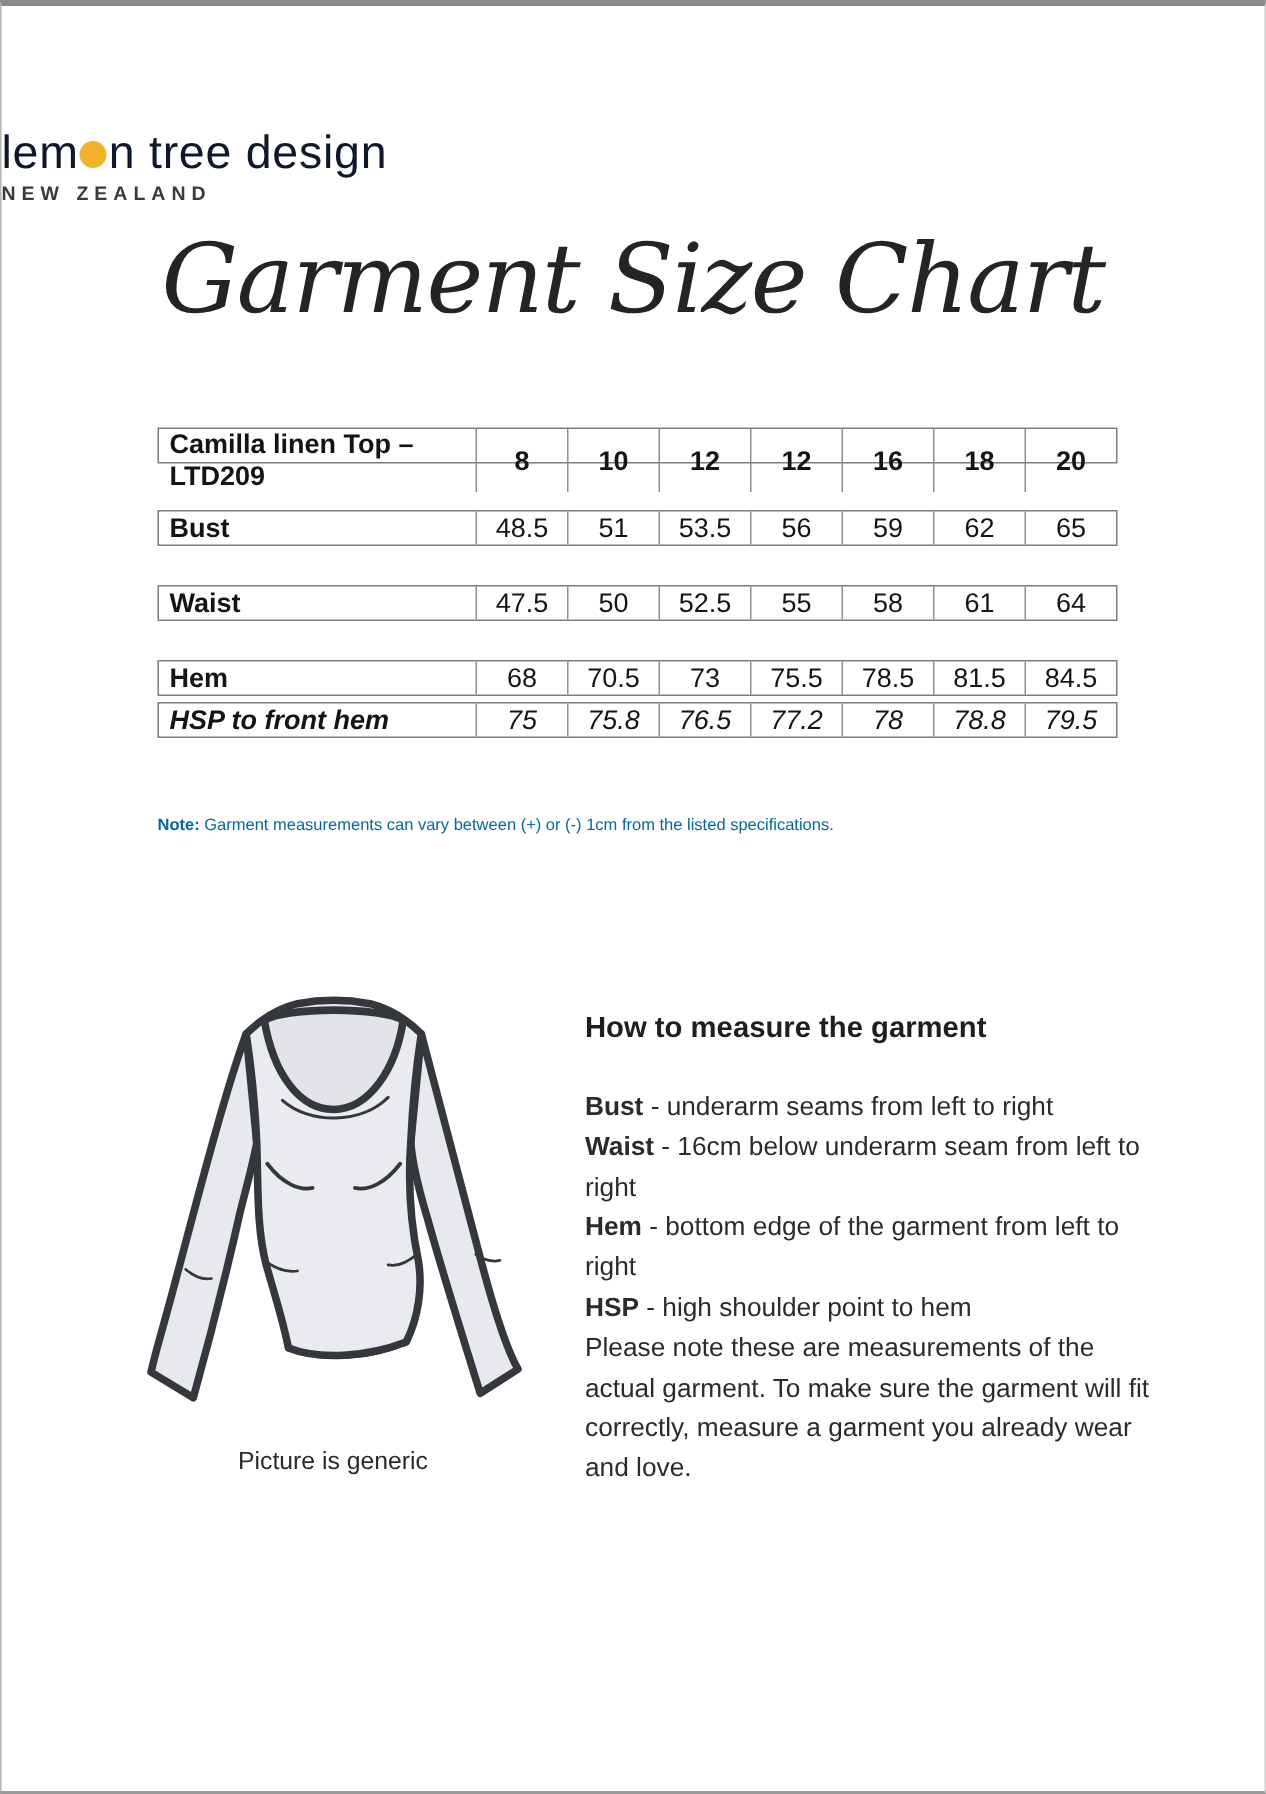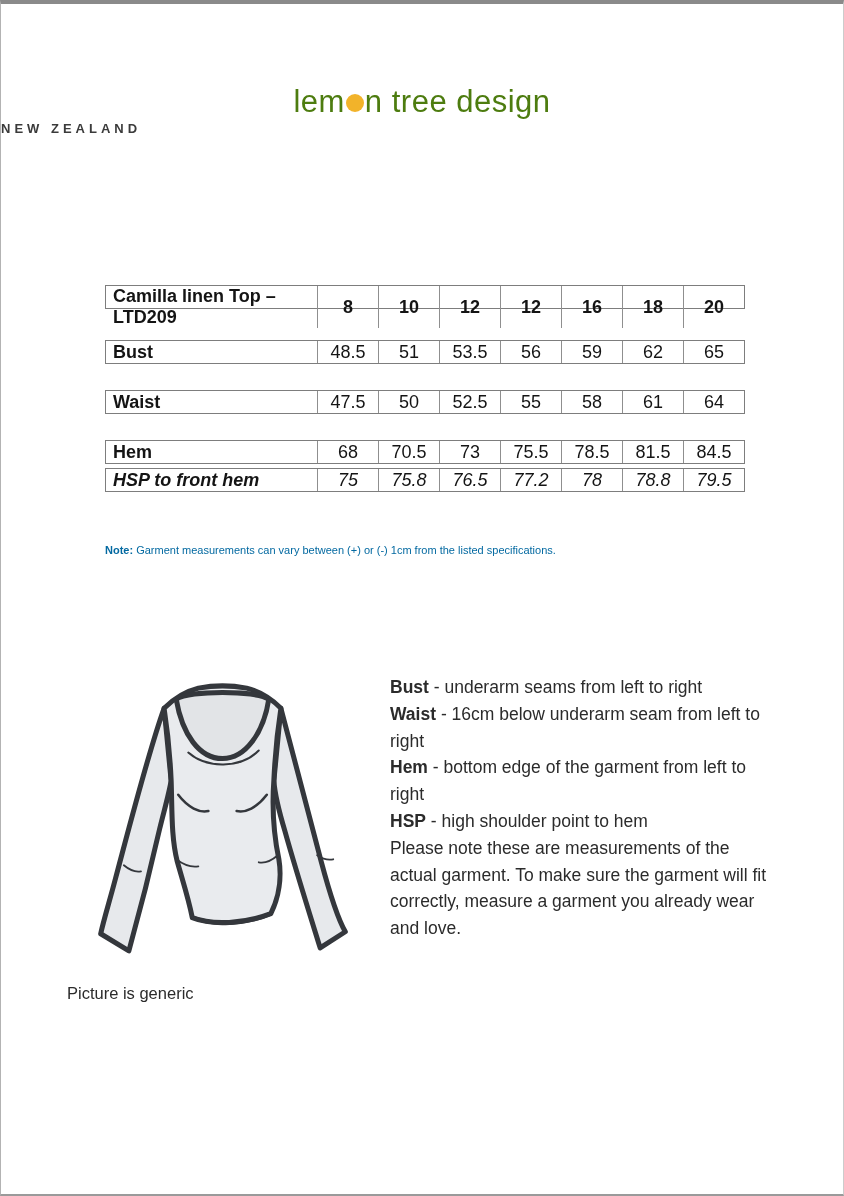--- a/index.html
+++ b/index.html
@@ -4,22 +4,22 @@
 <style>
   html,body { margin:0; padding:0; background:#fff; }
   .page {
     position:relative; width:844px; height:1196px; background:#ffffff;
     font-family:"Liberation Sans", sans-serif; color:#1f1f1f;
     border-top:4px solid #8a8a8a; border-left:1px solid #b3b3b3;
     border-right:1px solid #cccccc; border-bottom:2px solid #9a9a9a;
     box-sizing:border-box; overflow:hidden;
   }
   
-  .logo { position:absolute; top:80px; left:0; width:100%; text-align:center;
-          font-size:31px; font-weight:500; letter-spacing:.5px; color:#4d7c0f; }
+  .logo { position:absolute; top:80px; left:0; width:100%; text-align:left;
+          font-size:31px; font-weight:500; letter-spacing:.5px; color:#0f172a; }
   .logo-dot { display:inline-block; width:18px; height:18px; border-radius:50%;
           background:#f2b32a; margin:0 1px; }
   .country { position:absolute; top:117px; left:0; width:100%; text-align:left;
           font-size:13px; font-weight:700; letter-spacing:4px; color:#3b3b3b; }
   
   .title { position:absolute; top:146px; left:0; width:100%; text-align:center;
           font-family:"DejaVu Serif", serif; font-style:italic; font-weight:400;
           font-size:64px; letter-spacing:-1px; color:#242424; }
   
   .srow { position:absolute; left:104px; width:640px; height:24px;
@@ -30,40 +30,41 @@
           justify-content:center; color:#141414; }
   .srow .cell:first-child { border-left:none; justify-content:flex-start; padding-left:7px; }
   .srow.hdr .cell { font-weight:700; }
   .srow .cell.lbl { font-weight:700; }
   .row-0 { top:281px; } .row-1 { top:336px; } .row-2 { top:386px; }
   .row-3 { top:436px; } .row-4 { top:464px;font-style:italic; }
   
   .note { position:absolute; left:104px; top:540px; width:660px; font-size:11px; color:#0369a1; }
   .note b { font-weight:700; }
   
-  .figure { position:absolute; left:66px; top:664px; width:310px; }
+  .figure { position:absolute; left:66px; top:645px; width:310px; text-align:center; }
   .figure svg { display:block; margin:0 auto; }
   .caption { margin-top:14px; font-size:16.5px; color:#2b2b2b; }
   
   .measure { position:absolute; left:389px; top:670px; width:382px; color:#2b2b2b; }
   .measure h3 { margin:0 0 27px 0; font-size:19.5px; font-weight:700; color:#1e1e1e; }
   .m-item { font-size:17.5px; line-height:26.8px; }
   .m-item .term { font-weight:700; }
   .m-para { font-size:17.5px; line-height:26.8px; }
 </style>
 </head>
 <body>
 
 <div class="page">
 
   <div class="logo">
     <span>lem</span><span class="logo-dot"></span><span>n tree design</span>
   </div>
   <div class="country">NEW ZEALAND</div>
 
+  <div class="title">Garment Size Chart</div>
 
   <div class="srow hdr row-0">
     <div class="cell">Camilla linen Top – LTD209</div>
     <div class="cell">8</div>
     <div class="cell">10</div>
     <div class="cell">12</div>
     <div class="cell">12</div>
     <div class="cell">16</div>
     <div class="cell">18</div>
     <div class="cell">20</div>
@@ -140,20 +141,21 @@
         <path d="M120 248 C 146 257, 176 254, 198 244" stroke-width="4"></path>
 
         <path d="M52 196 C 58 201, 64 203, 69 202" stroke-width="1.8"></path>
         <path d="M244 186 C 250 190, 256 191, 260 190" stroke-width="1.8"></path>
       </g>
     </svg>
     <div class="caption">Picture is generic</div>
   </div>
 
   <div class="measure">
+    <h3>How to measure the garment</h3>
     <div class="m-item">
       <span class="term">Bust</span><span> - underarm seams from left to right</span>
     </div>
     <div class="m-item">
       <span class="term">Waist</span><span> - 16cm below underarm seam from left to right</span>
     </div>
     <div class="m-item">
       <span class="term">Hem</span><span> - bottom edge of the garment from left to right</span>
     </div>
     <div class="m-item">

